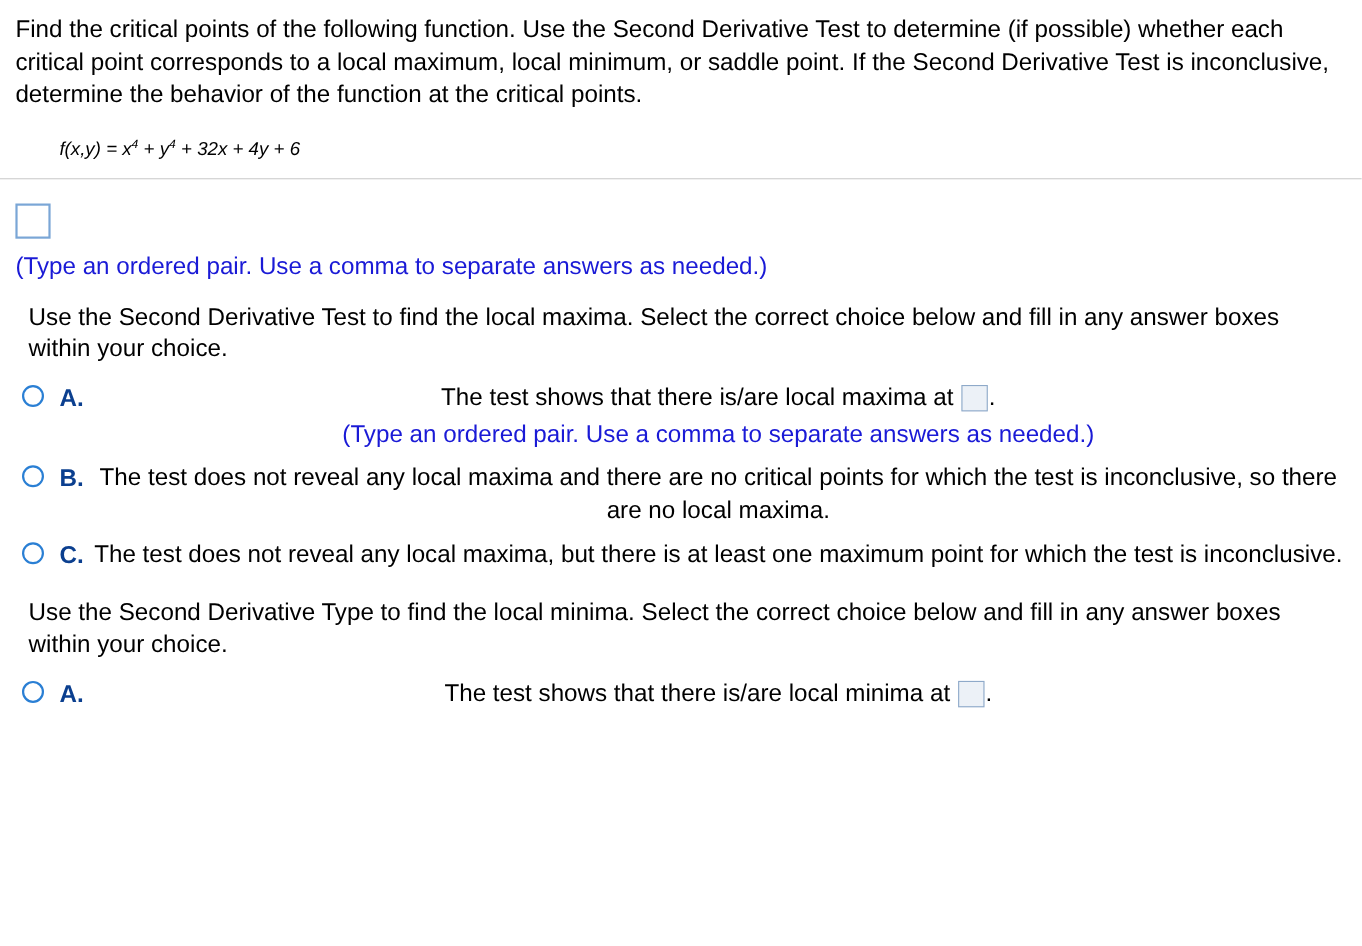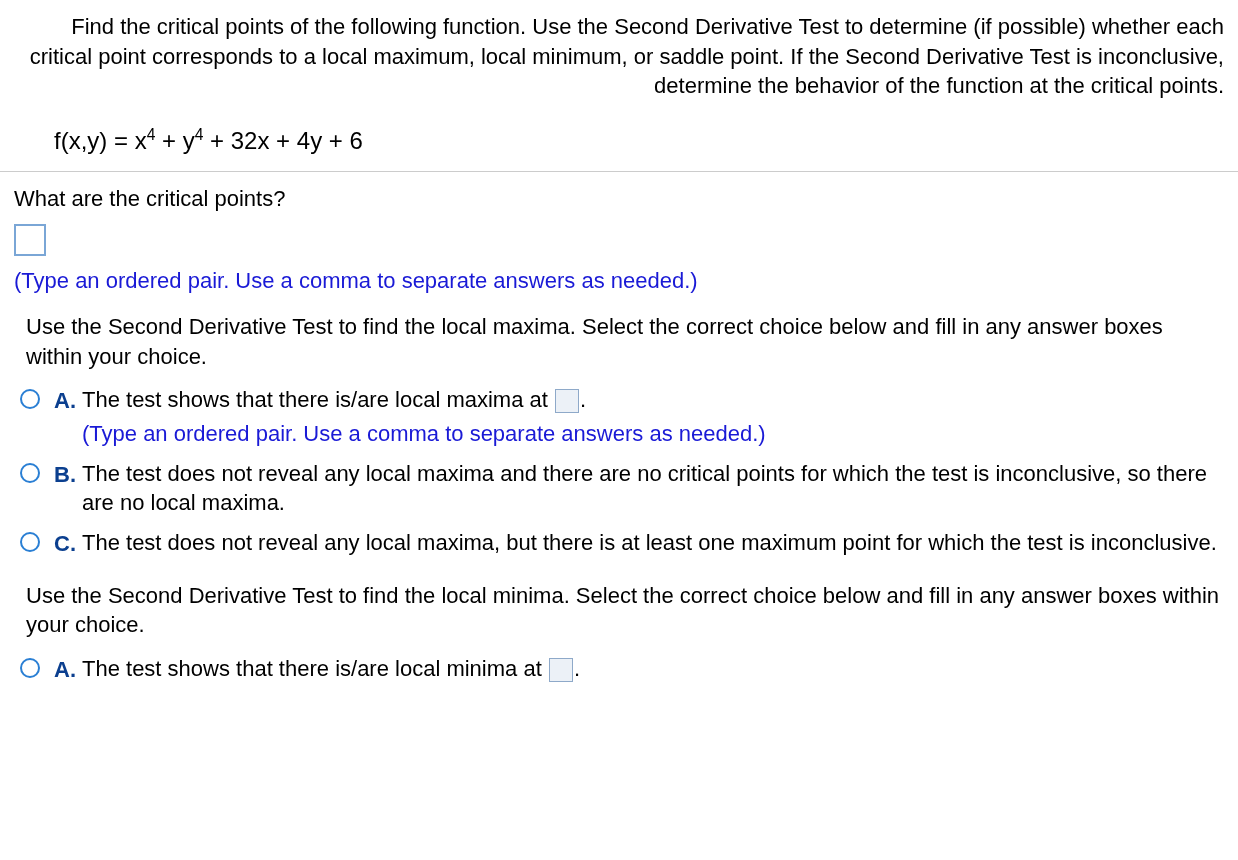--- a/index.html
+++ b/index.html
@@ -7,25 +7,25 @@
     font-size: 22px;
     color: #000;
     margin: 0;
     padding: 12px 14px;
     line-height: 1.35;
     width: 1238px;
     box-sizing: border-box;
   }
   .intro {
     margin-bottom: 20px;
-    text-align: right;
   }
   .formula {
     padding: 4px 0 14px 40px;
-    font-size: 24px;
+    font-size: 17px;
+    font-style: italic;
   }
   sup {
     font-size: 0.65em;
     vertical-align: super;
     line-height: 0;
   }
   hr.sep {
     border: none;
     border-top: 1px solid #ccc;
     margin: 0 -14px 12px -14px;
@@ -77,39 +77,39 @@
   }
   .letter {
     flex: 0 0 auto;
     font-weight: bold;
     color: #0b3f8f;
     width: 28px;
     margin-top: 1px;
   }
   .choice-text {
     flex: 1 1 auto;
+    text-align: center;
   }
   .choice-hint {
     color: #1a1ad6;
     margin-top: 4px;
   }
 </style>
 </head>
 <body>
 
 <div class="intro">Find the critical points of the following function. Use the Second Derivative Test to determine (if possible) whether each critical point corresponds to a local maximum, local minimum, or saddle point. If the Second Derivative Test is inconclusive, determine the behavior of the function at the critical points.</div>
 
 <div class="formula">
   <span>f(x,y) = x</span><sup>4</sup><span> + y</span><sup>4</sup><span> + 32x + 4y + 6</span>
 </div>
 
 <hr class="sep">
 
 <div class="question-block">
-  <div>What are the critical points?</div>
   <span class="small-box"></span>
   <div class="hint">(Type an ordered pair. Use a comma to separate answers as needed.)</div>
 </div>
 
 <div class="instruction">Use the Second Derivative Test to find the local maxima. Select the correct choice below and fill in any answer boxes within your choice.</div>
 
 <div class="choice">
   <span class="radio"></span>
   <span class="letter">A.</span>
   <div class="choice-text">
@@ -123,21 +123,21 @@
   <span class="letter">B.</span>
   <div class="choice-text">The test does not reveal any local maxima and there are no critical points for which the test is inconclusive, so there are no local maxima.</div>
 </div>
 
 <div class="choice">
   <span class="radio"></span>
   <span class="letter">C.</span>
   <div class="choice-text">The test does not reveal any local maxima, but there is at least one maximum point for which the test is inconclusive.</div>
 </div>
 
-<div class="instruction" style="margin-top:22px">Use the Second Derivative Test to find the local minima. Select the correct choice below and fill in any answer boxes within your choice.</div>
+<div class="instruction" style="margin-top:22px">Use the Second Derivative Type to find the local minima. Select the correct choice below and fill in any answer boxes within your choice.</div>
 
 <div class="choice">
   <span class="radio"></span>
   <span class="letter">A.</span>
   <div class="choice-text">
     <span>The test shows that there is/are local minima at </span><span class="inline-box"></span><span>.</span>
   </div>
 </div>
 
 </body></html>

